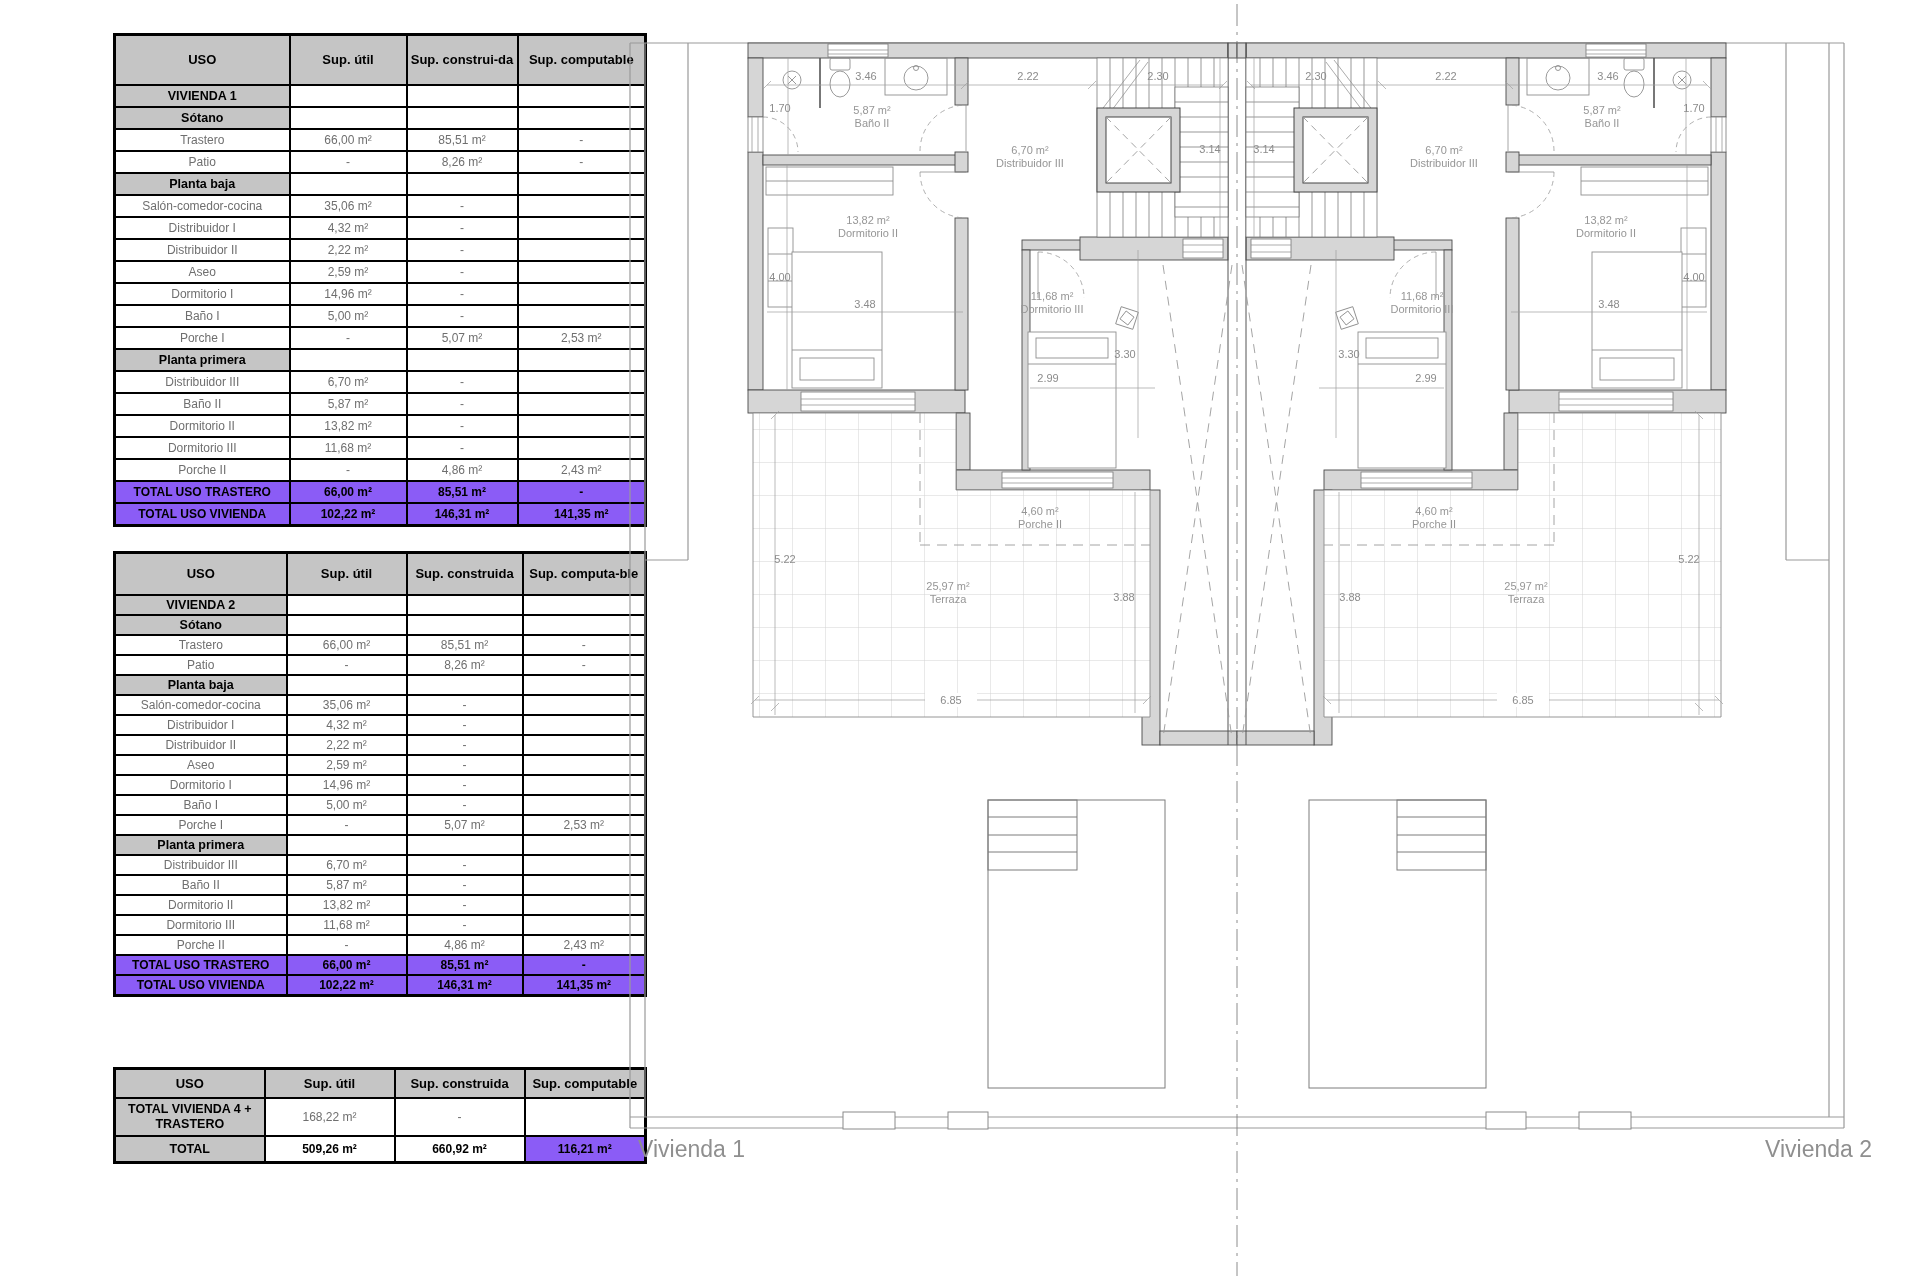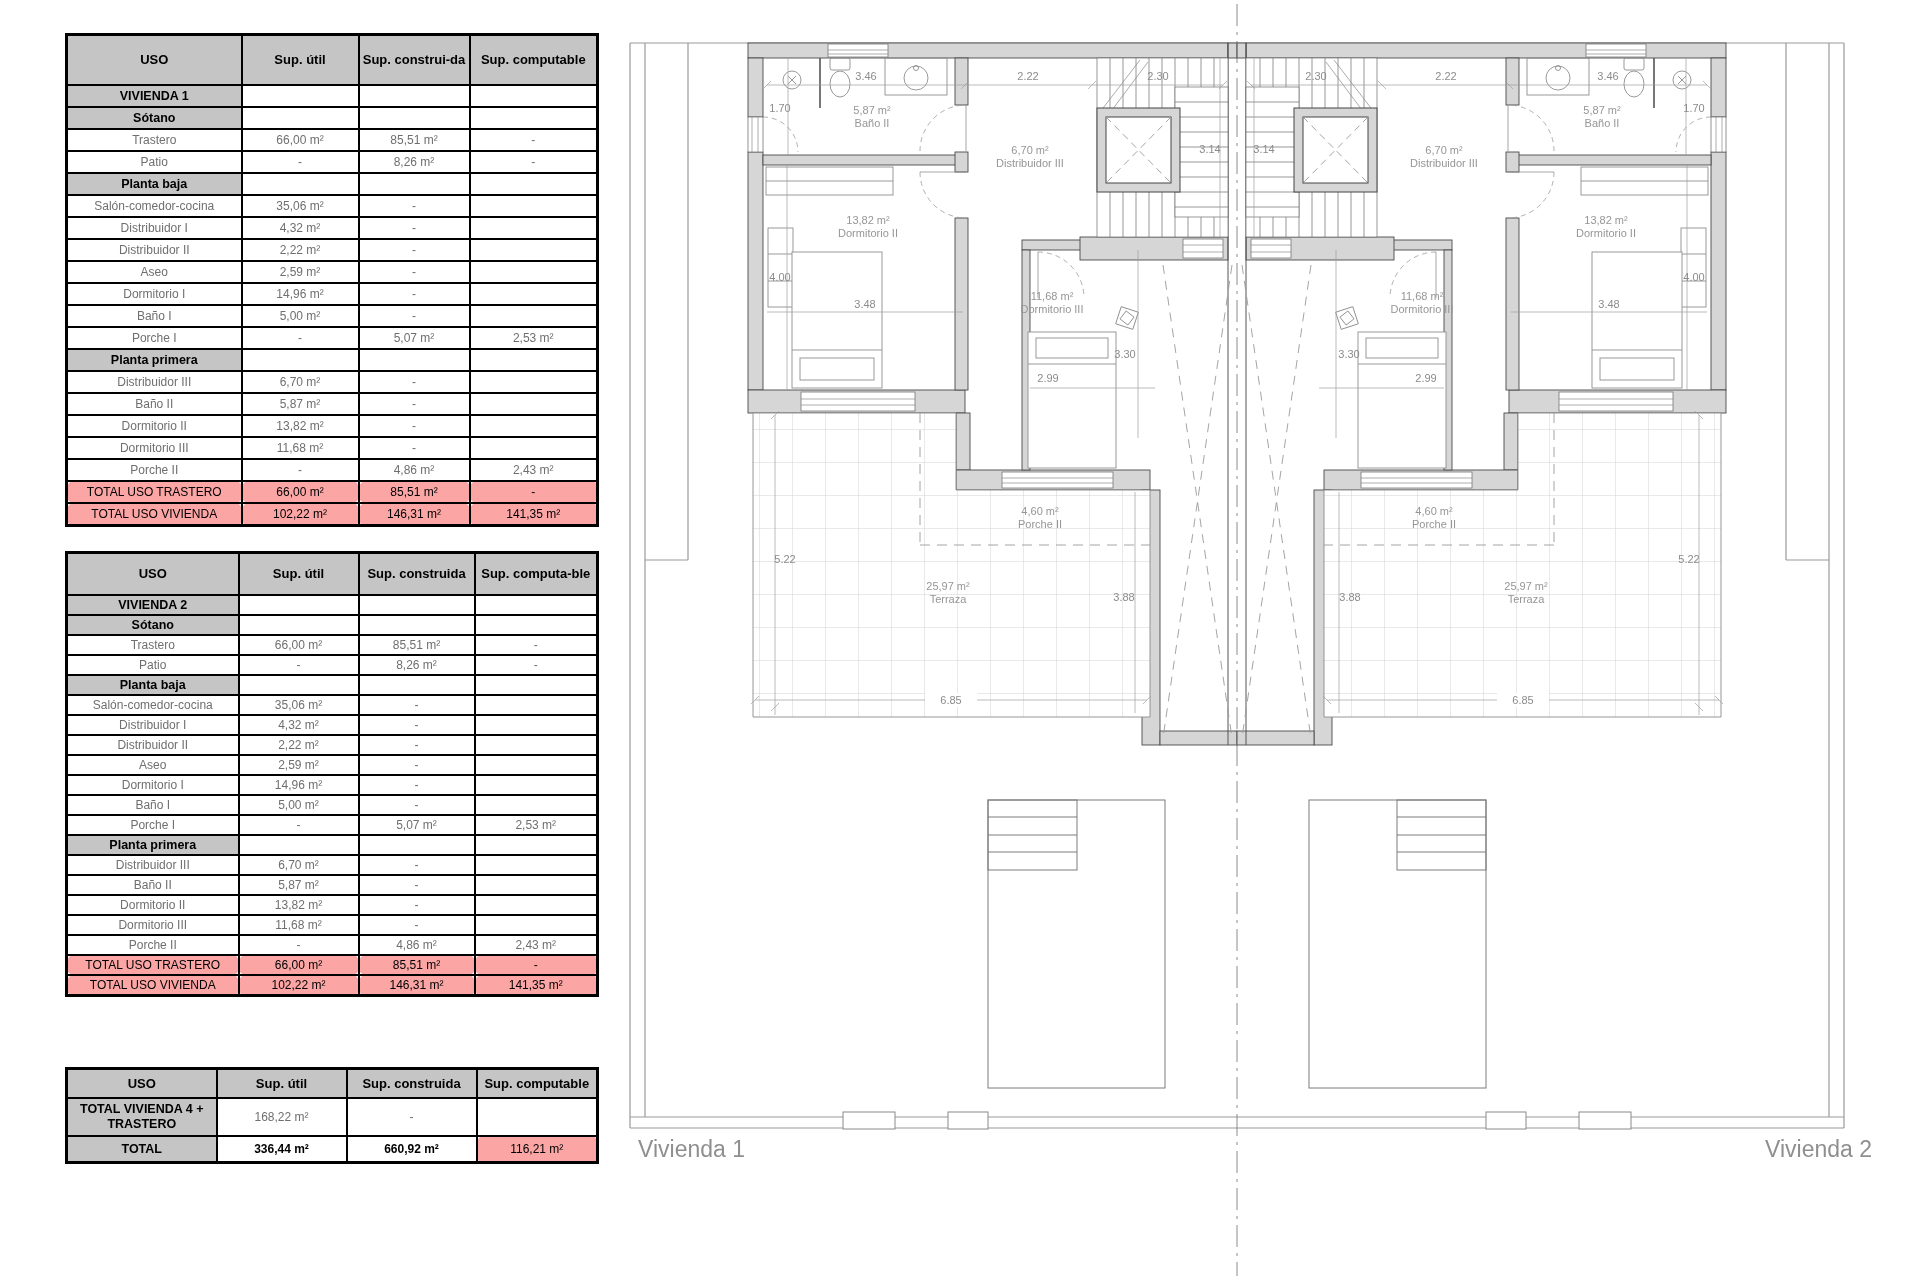--- a/index.html
+++ b/index.html
@@ -1,26 +1,26 @@
 <!DOCTYPE html>
 <html><head>
 <meta charset="utf-8">
 <style>
   html,body{margin:0;padding:0;}
   body{
     width:1920px;height:1280px;background:#ffffff;position:relative;overflow:hidden;
     font-family:"Liberation Sans",sans-serif;
   }
-  table{position:absolute;border-collapse:collapse;table-layout:fixed;border:3px solid #000;background:#fff;}
+  table{position:absolute;border-collapse:collapse;table-layout:fixed;border:3px solid #000;background:#fff;margin-left:48px;}
   th,td{border:2px solid #000;text-align:center;vertical-align:middle;padding:0 2px;
         font-size:12px;line-height:1.18;color:#000;overflow:hidden;}
   th{background:#c5c5c5;font-size:13px;font-weight:bold;}
   td.sec{background:#c5c5c5;font-weight:bold;font-size:12.5px;}
   td.dat{color:#6f6f6f;font-weight:normal;}
-  td.tot{background:#fca5a5;font-weight:normal;border-radius:7px;}
+  td.tot{background:#8b5cf6;font-weight:bold;}
   td.totv{font-weight:bold;}
   #t1{left:65px;top:33px;width:531px;}
   #t1 th{height:48px;} #t1 td{height:20px;}
   #t2{left:65px;top:551px;width:531px;}
   #t2 th{height:40px;} #t2 td{height:18px;}
   #t3{left:65px;top:1067px;width:531px;}
   #t3 th{height:27px;} #t3 td{height:36px;}
   #t3 tr:last-child td{height:24px;}
   svg text{font-family:"Liberation Sans",sans-serif;}
   .rl{fill:#969696;font-size:11px;text-anchor:middle;}
@@ -323,21 +323,21 @@
     </thead>
     <tbody>
       <tr>
         <td class="sec">TOTAL VIVIENDA 4 + TRASTERO</td>
         <td class="dat">168,22 m²</td>
         <td class="dat">-</td>
         <td></td>
       </tr>
       <tr>
         <td class="sec">TOTAL</td>
-        <td class="totv">336,44 m²</td>
+        <td class="totv">509,26 m²</td>
         <td class="totv">660,92  m²</td>
         <td class="tot">116,21  m²</td>
       </tr>
     </tbody>
   </table>
 
 <svg width="1920" height="1280" viewBox="0 0 1920 1280" style="position:absolute;left:0;top:0">
   <defs>
     <pattern id="tiles" width="33" height="33" patternUnits="userSpaceOnUse">
       <rect width="33" height="33" fill="#ffffff"></rect>

